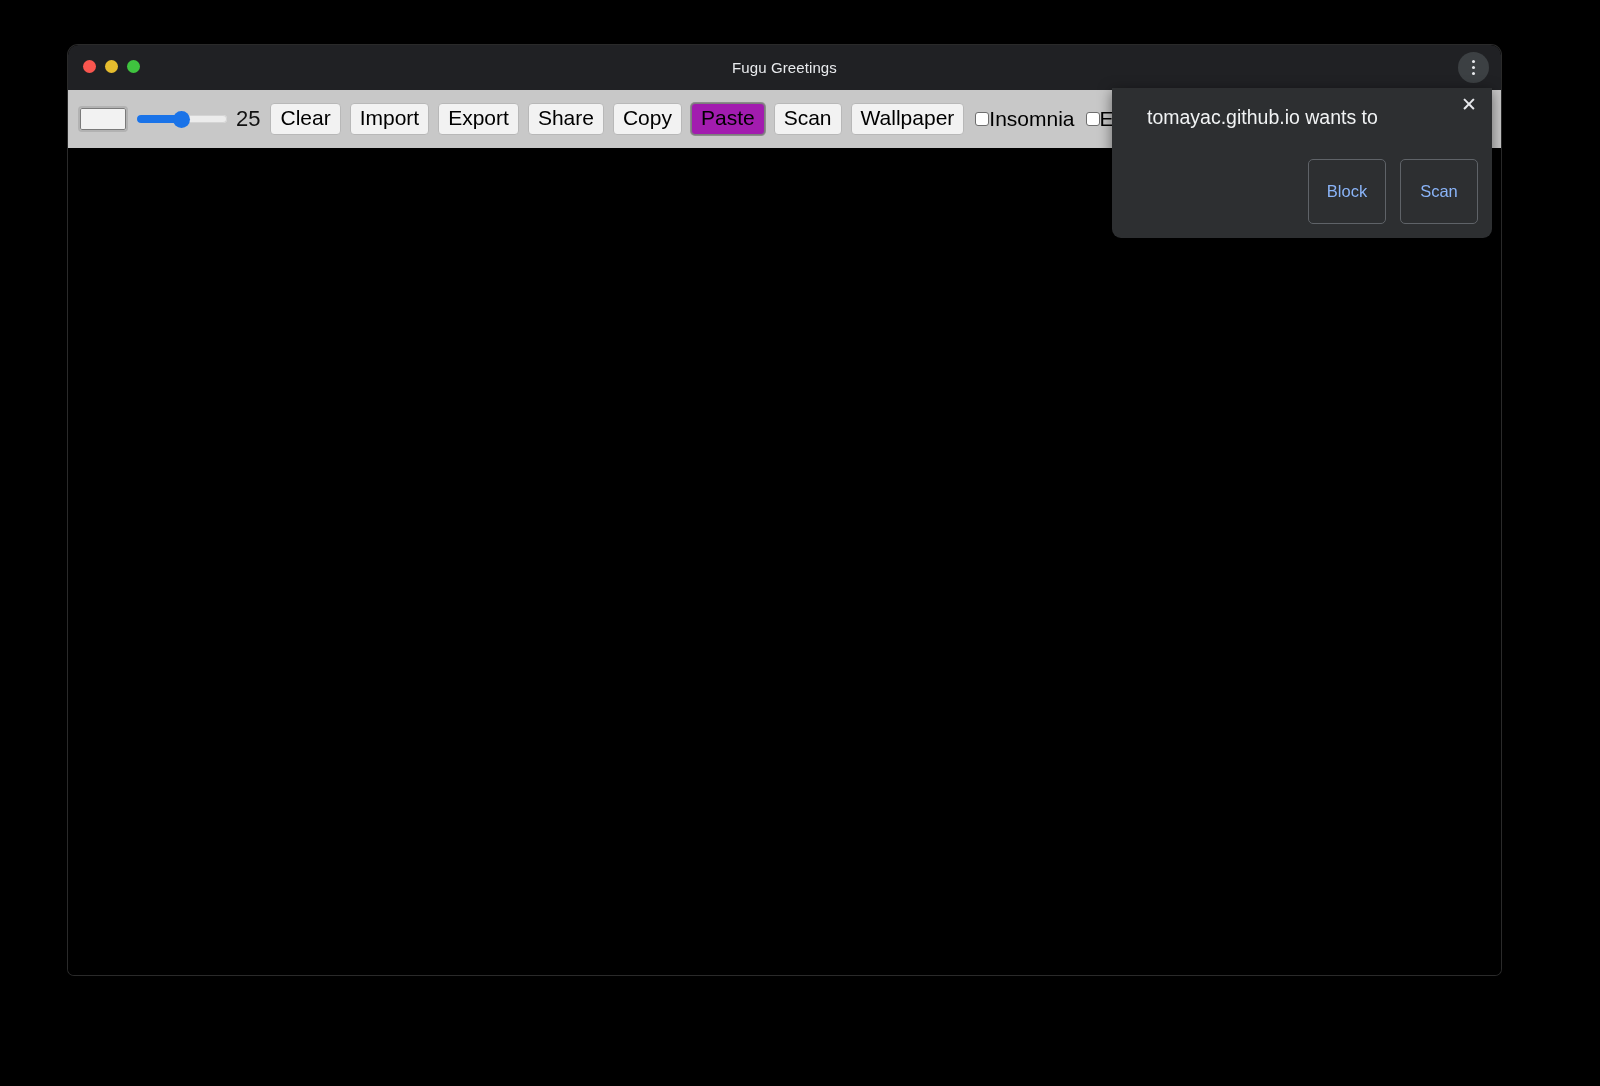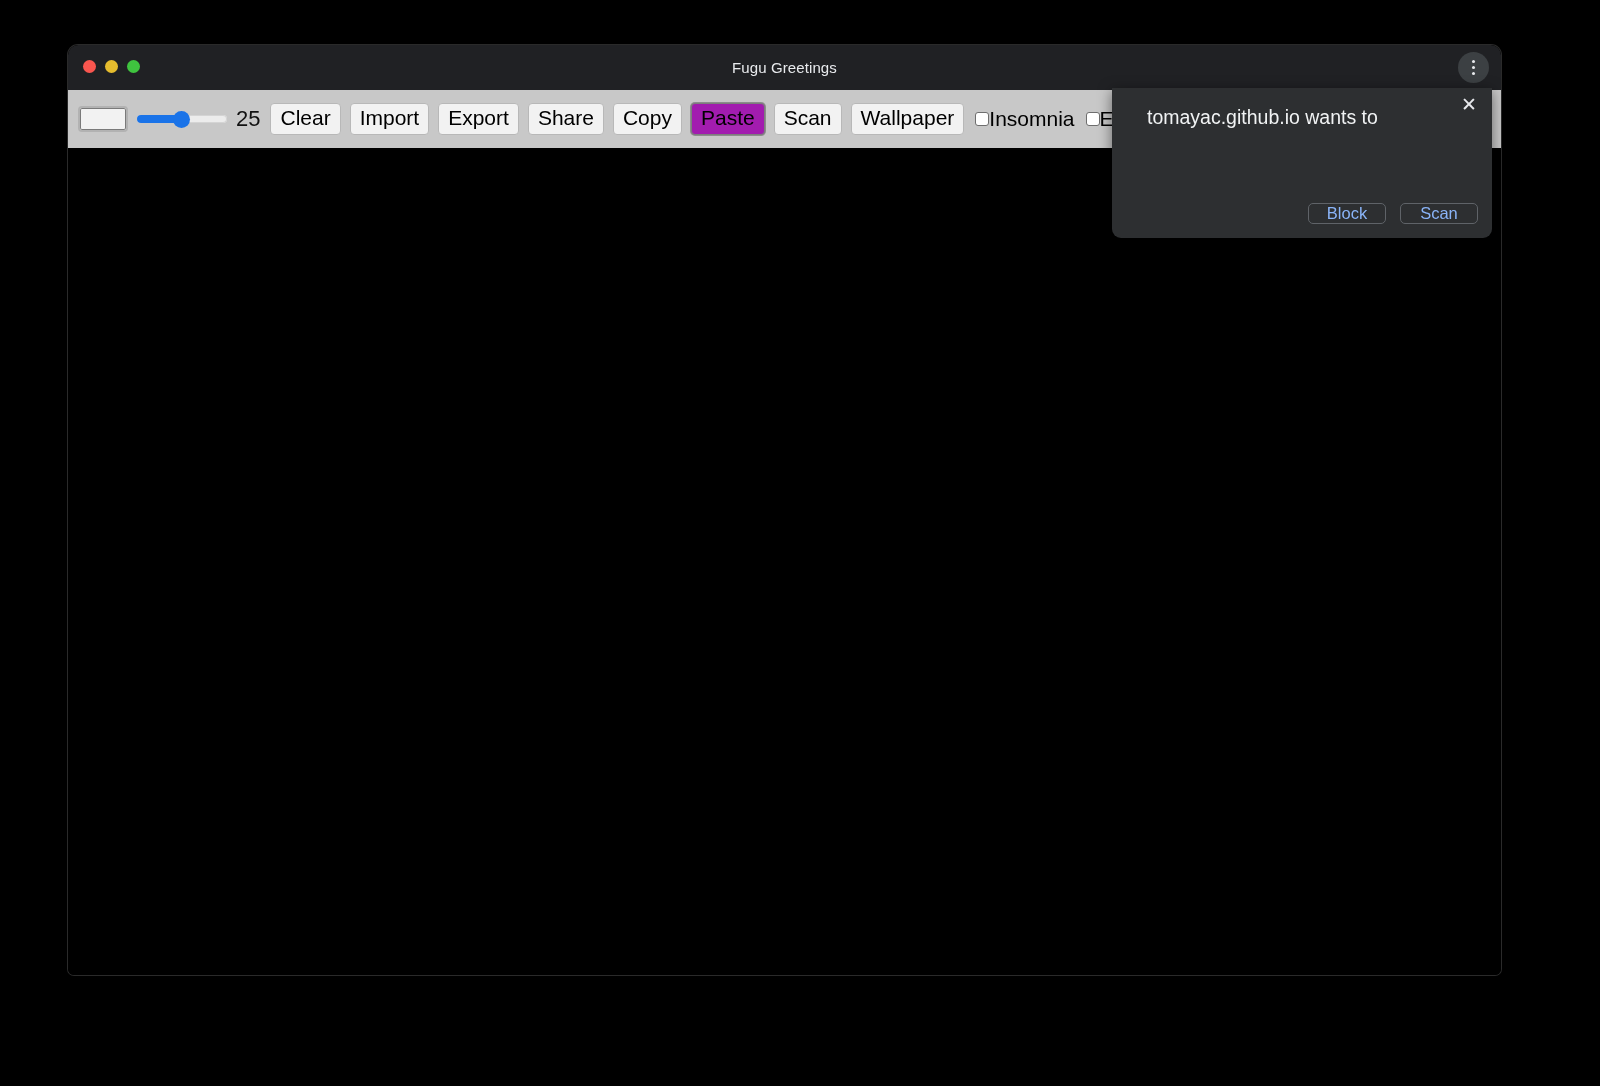--- a/index.html
+++ b/index.html
@@ -269,21 +269,21 @@
 
   #dialog-actions {
     position: absolute;
     right: 14px;
     bottom: 14px;
     display: flex;
     gap: 14px;
   }
   .dialog-btn {
     min-width: 78px;
-    padding: 0 16px;
+    padding: 22px 16px;
     border: 1px solid #5f6368;
     border-radius: 5px;
     background: transparent;
     color: #8ab4f8;
     font-size: 16.5px;
     text-align: center;
     font-family: "Liberation Sans", sans-serif;
     box-sizing: border-box;
   }
 </style>

